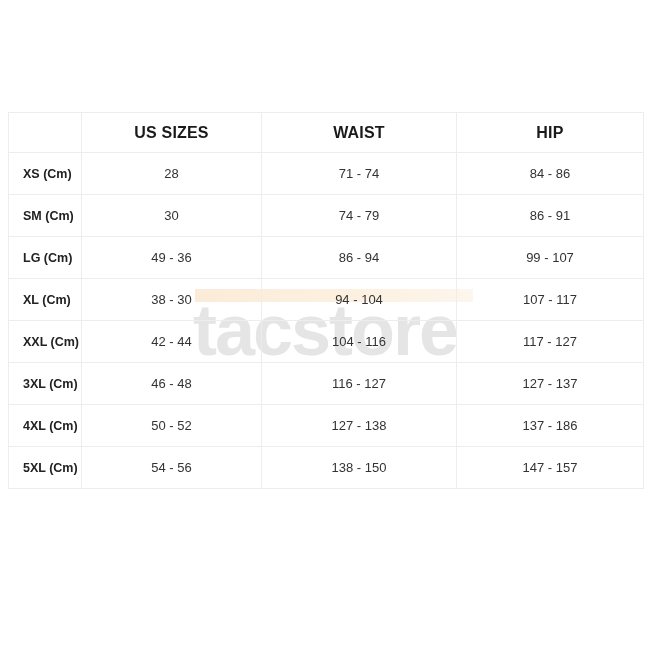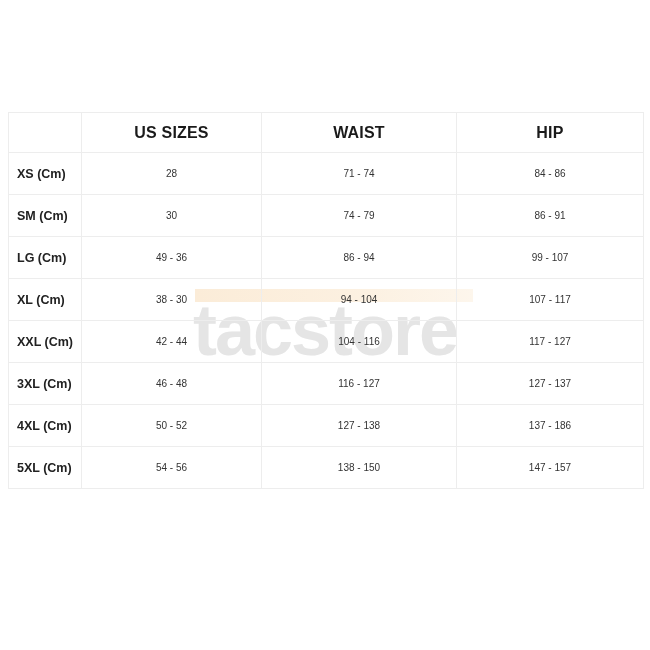--- a/index.html
+++ b/index.html
@@ -66,25 +66,25 @@
     font-weight: 700;
     color: #1a1a1a;
     text-align: center;
     letter-spacing: 0.2px;
   }
   .size-chart td.lbl {
     font-size: 12.5px;
     font-weight: 700;
     color: #222222;
     text-align: left;
-    padding-left: 8px;
+    padding-left: 14px;
     white-space: nowrap;
   }
   .size-chart td.val {
-    font-size: 10px;
+    font-size: 13px;
     font-weight: 400;
     color: #333333;
     text-align: center;
     white-space: nowrap;
   }
 </style>
 </head>
 <body>
 
 <div class="stage">

